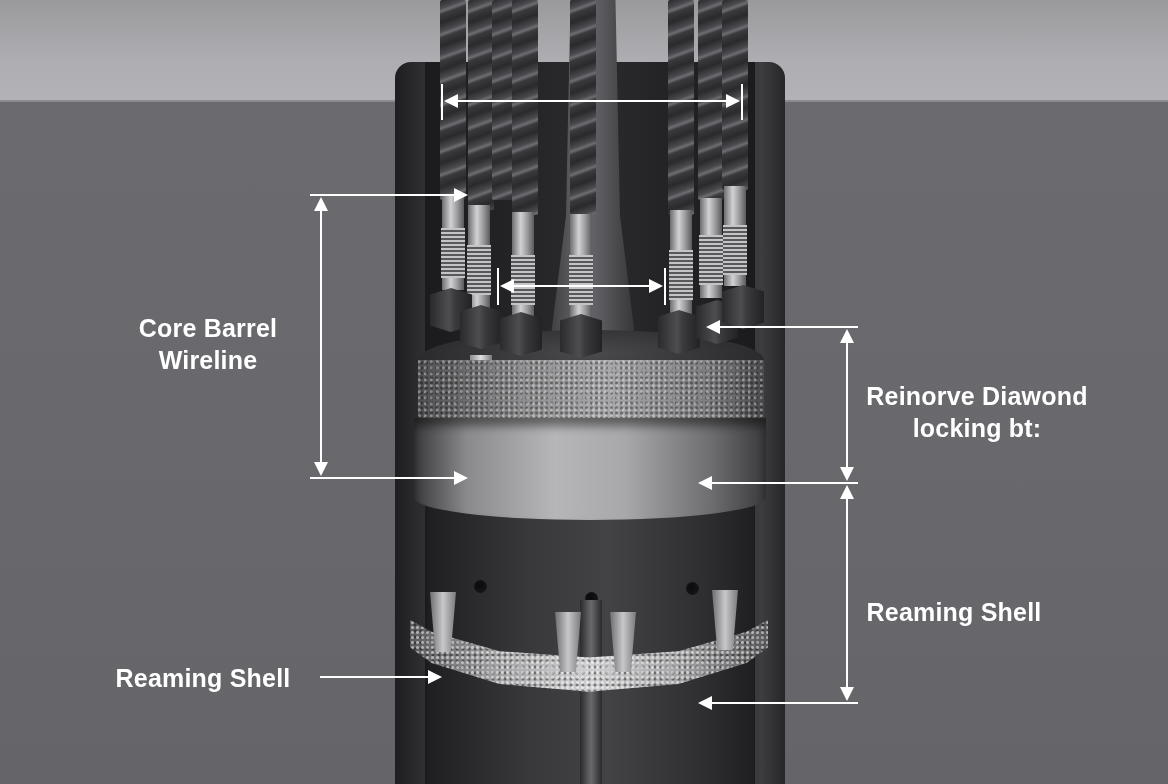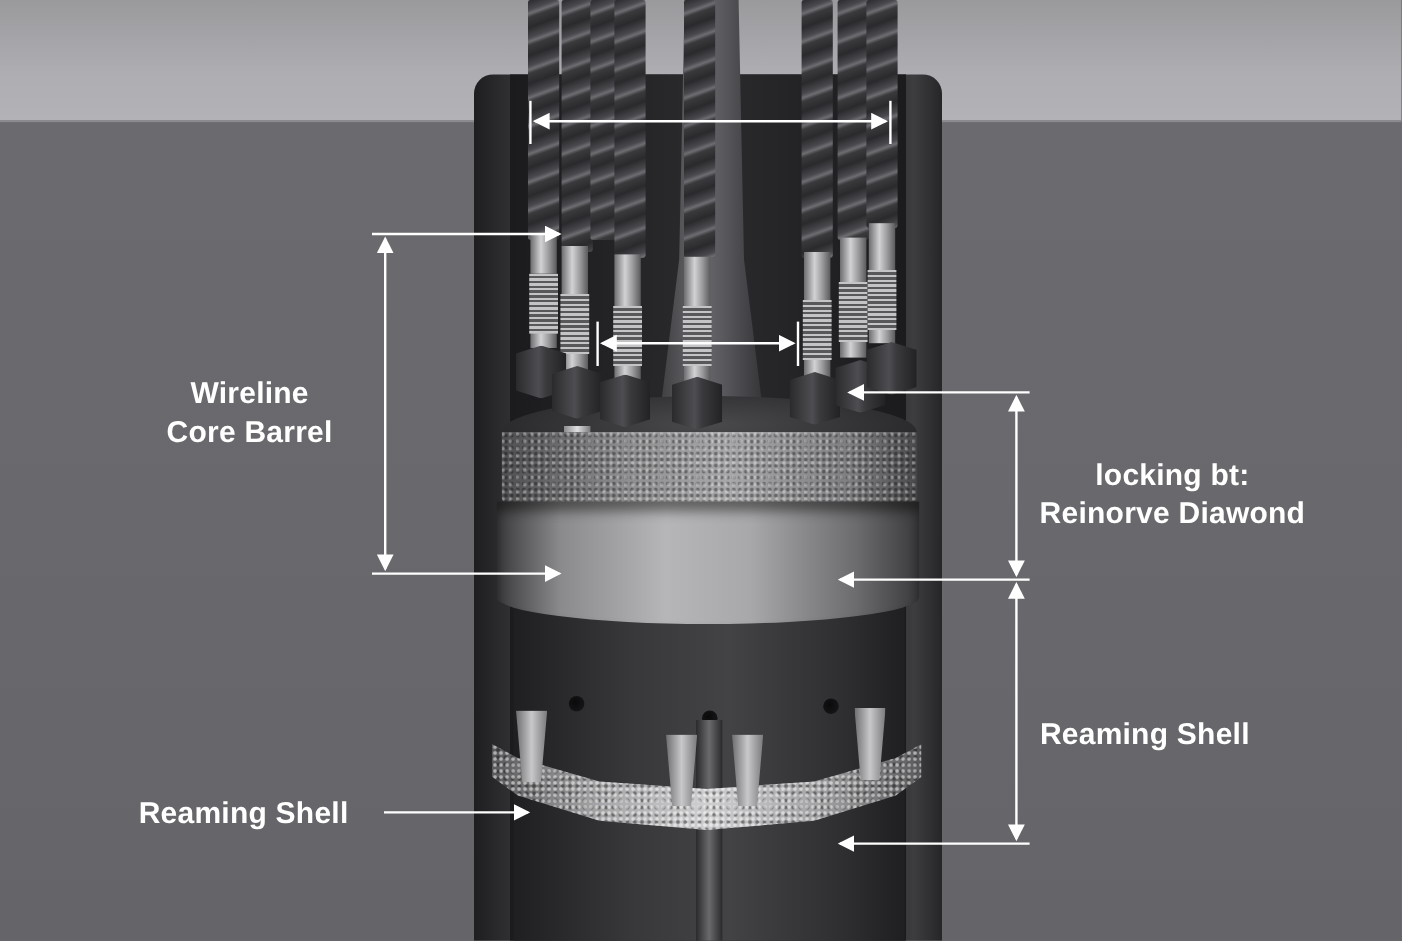--- a/index.html
+++ b/index.html
@@ -198,24 +198,24 @@
     <line x1="847" y1="331" x2="847" y2="479" marker-start="url(#ahs)" marker-end="url(#ahs)"></line>
 
     <line x1="858" y1="703" x2="700" y2="703" marker-end="url(#ahs)"></line>
     <line x1="847" y1="487" x2="847" y2="699" marker-start="url(#ahs)" marker-end="url(#ahs)"></line>
 
     <line x1="320" y1="677" x2="440" y2="677" marker-end="url(#ahs)"></line>
   </g>
 </svg>
 
 <div class="label" style="left:110px;top:312px;width:196px">
+  <div>Core Barrel</div>
   <div>Wireline</div>
-  <div>Core Barrel</div>
 </div>
 
 <div class="label" style="left:852px;top:380px;width:250px">
+  <div>Reinorve Diawond</div>
   <div>locking bt:</div>
-  <div>Reinorve Diawond</div>
 </div>
 
 <div class="label" style="left:855px;top:596px;width:198px">Reaming Shell</div>
 
 <div class="label" style="left:104px;top:662px;width:198px">Reaming Shell</div>
 
 </body></html>

